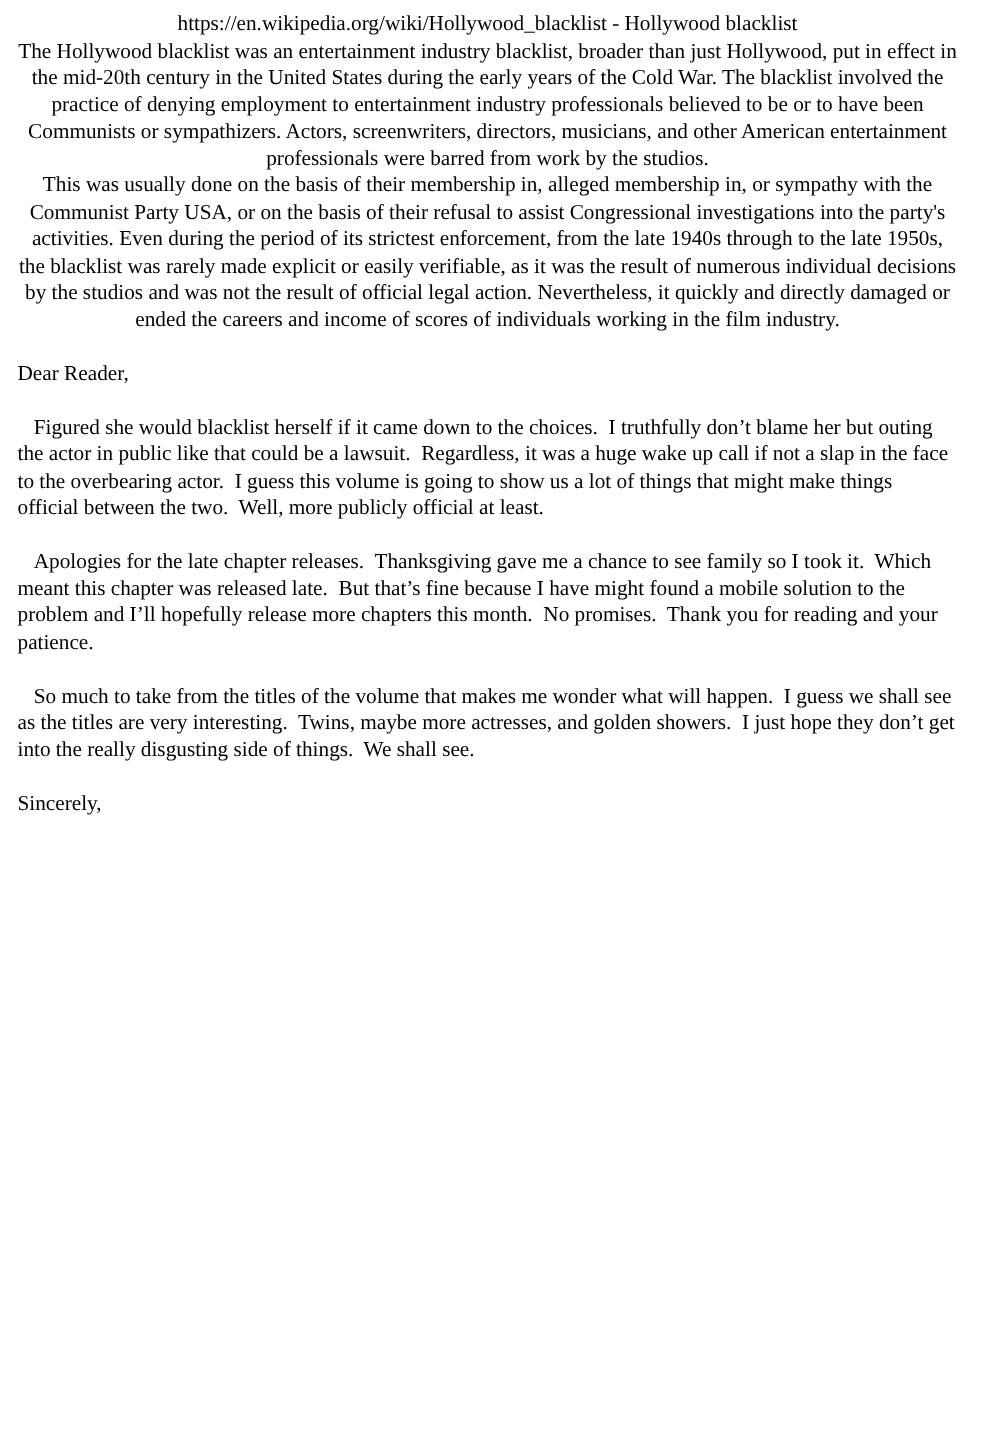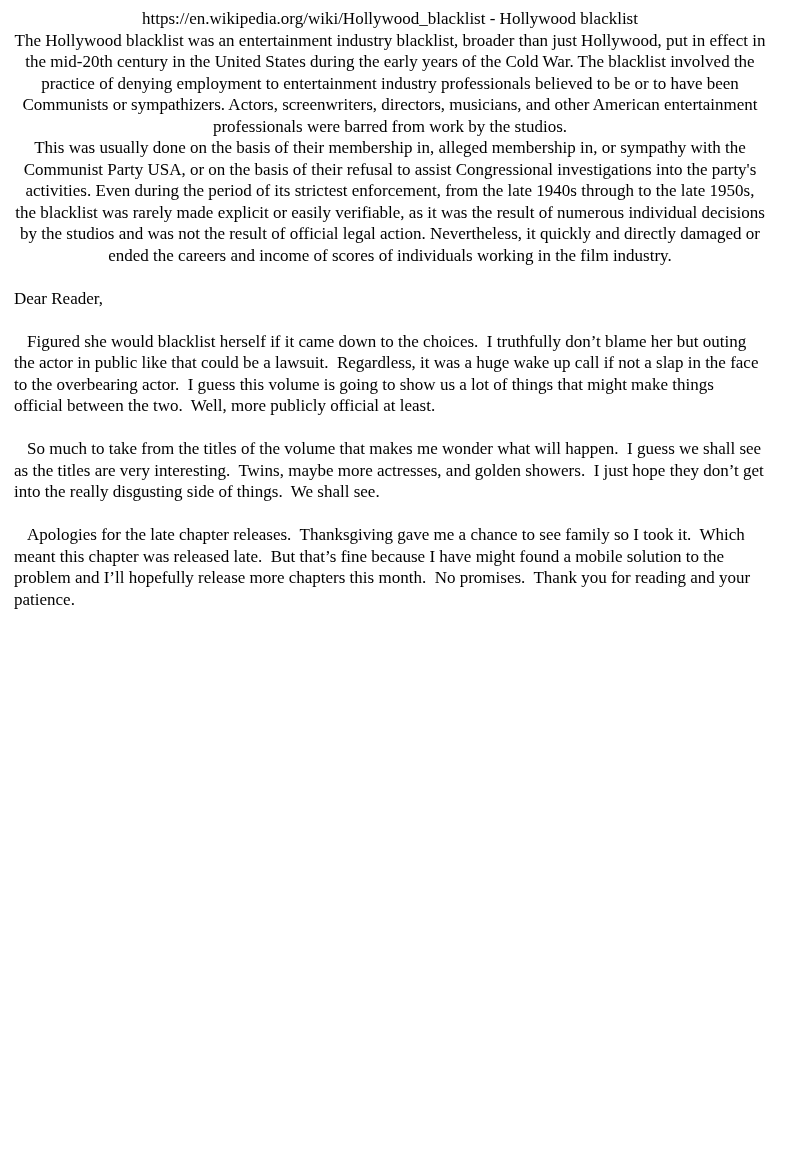--- a/index.html
+++ b/index.html
@@ -33,19 +33,20 @@
 
   <div class="header-block">
     <p>https://en.wikipedia.org/wiki/Hollywood_blacklist - Hollywood blacklist</p>
     <p>The Hollywood blacklist was an entertainment industry blacklist, broader than just Hollywood, put in effect in the mid-20th century in the United States during the early years of the Cold War. The blacklist involved the practice of denying employment to entertainment industry professionals believed to be or to have been Communists or sympathizers. Actors, screenwriters, directors, musicians, and other American entertainment professionals were barred from work by the studios.</p>
     <p>This was usually done on the basis of their membership in, alleged membership in, or sympathy with the Communist Party USA, or on the basis of their refusal to assist Congressional investigations into the party's activities. Even during the period of its strictest enforcement, from the late 1940s through to the late 1950s, the blacklist was rarely made explicit or easily verifiable, as it was the result of numerous individual decisions by the studios and was not the result of official legal action. Nevertheless, it quickly and directly damaged or ended the careers and income of scores of individuals working in the film industry.</p>
   </div>
 
   <div class="letter-block">
     <p class="gap">Dear Reader,</p>
     <p class="gap indent">Figured she would blacklist herself if it came down to the choices.  I truthfully don’t blame her but outing the actor in public like that could be a lawsuit.  Regardless, it was a huge wake up call if not a slap in the face to the overbearing actor.  I guess this volume is going to show us a lot of things that might make things official between the two.  Well, more publicly official at least.</p>
+    <p class="gap indent">Apologies for the late chapter releases.  Thanksgiving gave me a chance to see family so I took it.  Which meant this chapter was released late.  But that’s fine because I have might found a mobile solution to the problem and I’ll hopefully release more chapters this month.  No promises.  Thank you for reading and your patience.</p>
     <p class="gap indent">So much to take from the titles of the volume that makes me wonder what will happen.  I guess we shall see as the titles are very interesting.  Twins, maybe more actresses, and golden showers.  I just hope they don’t get into the really disgusting side of things.  We shall see.</p>
-    <p class="gap indent">Apologies for the late chapter releases.  Thanksgiving gave me a chance to see family so I took it.  Which meant this chapter was released late.  But that’s fine because I have might found a mobile solution to the problem and I’ll hopefully release more chapters this month.  No promises.  Thank you for reading and your patience.</p>
+    <p class="gap">Sincerely,</p>
     <div class="gap signature-block">
     </div>
   </div>
 
 </div>
 
 </body></html>

